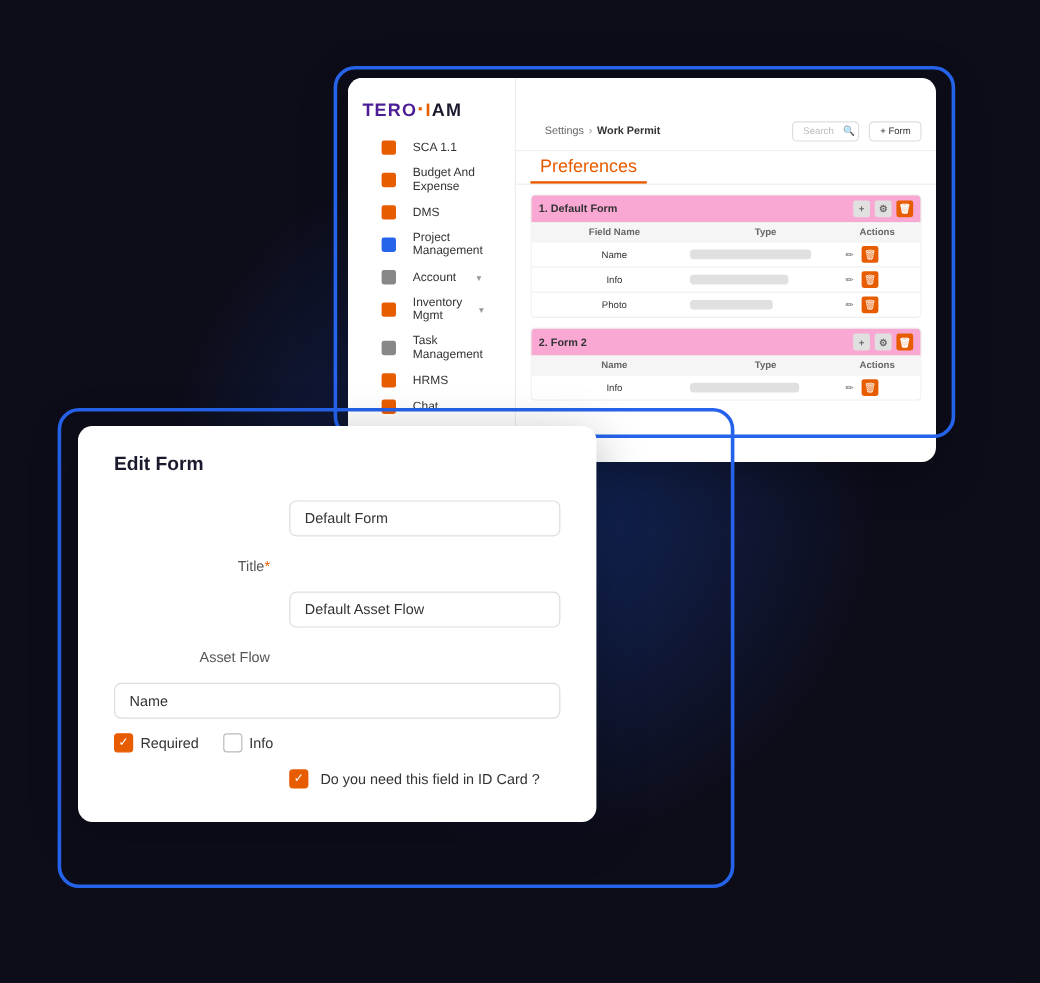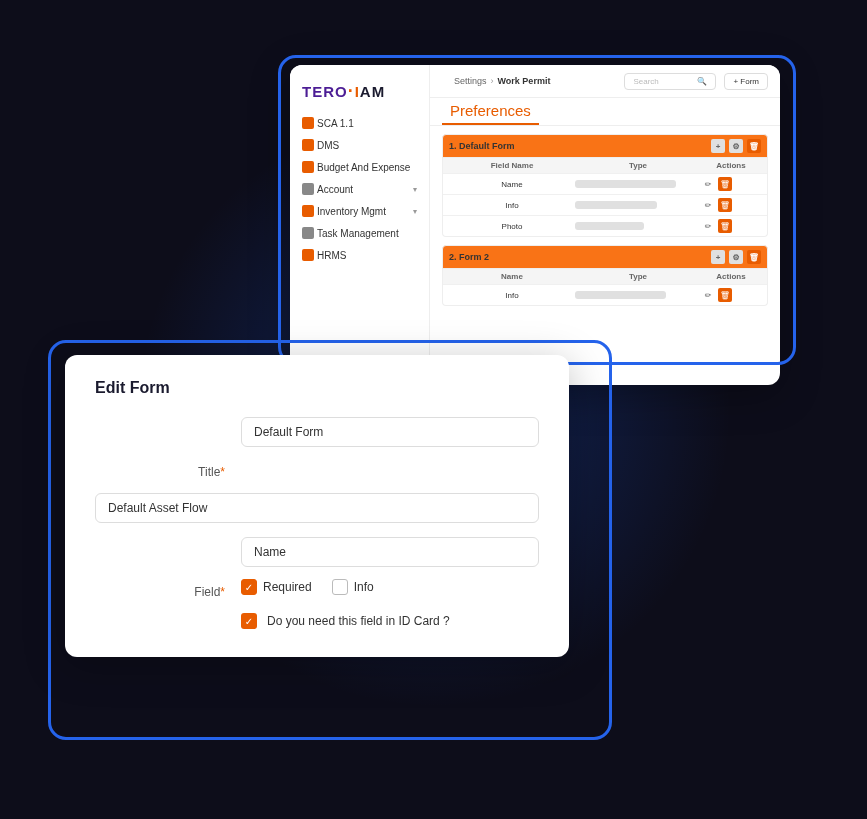--- a/index.html
+++ b/index.html
@@ -63,25 +63,25 @@
     }
 
     .logo-tero { color: #4c1d95; margin-top: 40px; }
     .logo-i { color: #e85c00; }
     .logo-am { color: #1a1a2e; }
     .logo-dot { color: #e85c00; font-size: 18px; }
 
     .sidebar-item {
       display: flex;
       align-items: center;
-      padding: 5px 12px;
+      padding: 5px 28px;
       font-size: 10px;
       color: #333;
       cursor: pointer;
-      gap: 3px;
+      gap: 14px;
     }
     .sidebar-item .si-icon {
       width: 12px; height: 12px;
       background: #888;
       border-radius: 2px;
       flex-shrink: 0;
     }
     .si-icon.orange { background: #e85c00; }
     .si-icon.blue { background: #2563eb; }
 
@@ -90,20 +90,21 @@
       font-size: 8px;
       color: #999;
     }
 
     
     .main-content {
       flex: 1;
       display: flex;
       flex-direction: column;
       overflow: hidden;
+      margin-top: 28px;
     }
 
     .top-bar {
       background: #fff;
       border-bottom: 1px solid #eee;
       padding: 6px 12px;
       display: flex;
       align-items: center;
       justify-content: space-between;
     }
@@ -122,21 +123,21 @@
     .search-bar {
       display: flex;
       align-items: center;
       gap: 8px;
     }
     .search-input-box {
       border: 1px solid #ddd;
       border-radius: 4px;
       padding: 3px 8px;
       font-size: 8px;
-      width: 92px;
+      width: 56px;
       color: #999;
       display: flex; align-items: flex-start; gap: 8px;
     }
     .add-form-btn {
       background: #fff;
       border: 1px solid #ddd;
       border-radius: 4px;
       padding: 3px 8px;
       font-size: 8px;
       color: #333;
@@ -169,21 +170,21 @@
 
     .form-section {
       margin-bottom: 8px;
     }
 
     .form-section-header {
       display: flex;
       align-items: center;
       justify-content: space-between;
       padding: 4px 6px;
-      background: #f97316;
+      background: #f9a8d4;
       border: 1px solid #eee;
       border-radius: 4px 4px 0 0;
       font-size: 9px;
       font-weight: 600;
       color: #333;
     }
 
     .form-section-actions {
       display: flex; gap: 4px; align-items: center;
     }
@@ -242,21 +243,21 @@
       font-size: 8px;
       cursor: pointer;
     }
     .action-btn.edit { color: #666; background: none; }
     .action-btn.del { background: #e85c00; color: #fff; }
 
     
     .edit-form-panel {
       position: absolute;
       top: 355px; left: 65px;
-      width: 504px;
+      width: 432px;
       background: #fff;
       border-radius: 12px;
       box-shadow: 0 8px 40px rgba(0,0,0,0.25);
       padding: 24px 30px 28px;
       z-index: 10;
     }
 
     .edit-form-title {
       font-size: 16px;
       font-weight: 700;
@@ -376,43 +377,51 @@
         <span class="logo-tero">TERO</span><span class="logo-dot">·</span><span class="logo-i">I</span><span class="logo-am">AM</span>
       </span>
     </div>
 
     <div class="sidebar-item">
       <div class="si-icon orange"></div>
       <span>SCA 1.1</span>
     </div>
     <div class="sidebar-item">
       <div class="si-icon orange"></div>
+      <span>Budget And Expense</span>
+    </div>
+    <div class="sidebar-item">
+      <div class="si-icon orange"></div>
       <span>DMS</span>
     </div>
     <div class="sidebar-item">
-      <div class="si-icon orange"></div>
-      <span>Budget And Expense</span>
+      <div class="si-icon blue"></div>
+      <span>Project Management</span>
     </div>
     <div class="sidebar-item">
       <div class="si-icon gray"></div>
       <span>Account</span>
       <span class="sidebar-chevron">▾</span>
     </div>
     <div class="sidebar-item">
       <div class="si-icon orange"></div>
       <span>Inventory Mgmt</span>
       <span class="sidebar-chevron">▾</span>
     </div>
     <div class="sidebar-item">
       <div class="si-icon gray"></div>
       <span>Task Management</span>
     </div>
     <div class="sidebar-item">
       <div class="si-icon orange"></div>
       <span>HRMS</span>
+    </div>
+    <div class="sidebar-item">
+      <div class="si-icon orange"></div>
+      <span>Chat</span>
     </div>
   </div>
 
   <div class="main-content">
     <div class="top-bar">
       <div class="breadcrumb">
         <span>Settings</span>
         <span class="breadcrumb-sep">›</span>
         <span class="breadcrumb-current">Work Permit</span>
       </div>
@@ -510,27 +519,27 @@
   <div class="edit-form-title">Edit Form</div>
 
   <div class="form-row">
     <div class="form-label">
       <span>Title</span><span class="required-star">*</span>
     </div>
     <input class="form-input" type="text" value="Default Form" style="">
   </div>
 
   <div class="form-row">
+    <div class="form-label">
+      <span>Asset Flow</span>
+    </div>
     <input class="form-input" type="text" value="Default Asset Flow" style="">
   </div>
 
   <div class="form-row">
-    <div class="form-label">
-      <span>Field</span><span class="required-star">*</span>
-    </div>
     <div style="flex:1; display:flex; flex-direction:column; gap:8px;">
       <input class="form-input" type="text" value="Name" style="">
       <div class="checkbox-group">
         <div class="checkbox-item">
           <div class="checkbox-box checked">✓</div>
           <span>Required</span>
         </div>
         <div class="checkbox-item">
           <div class="checkbox-box unchecked"></div>
           <span>Info</span>

